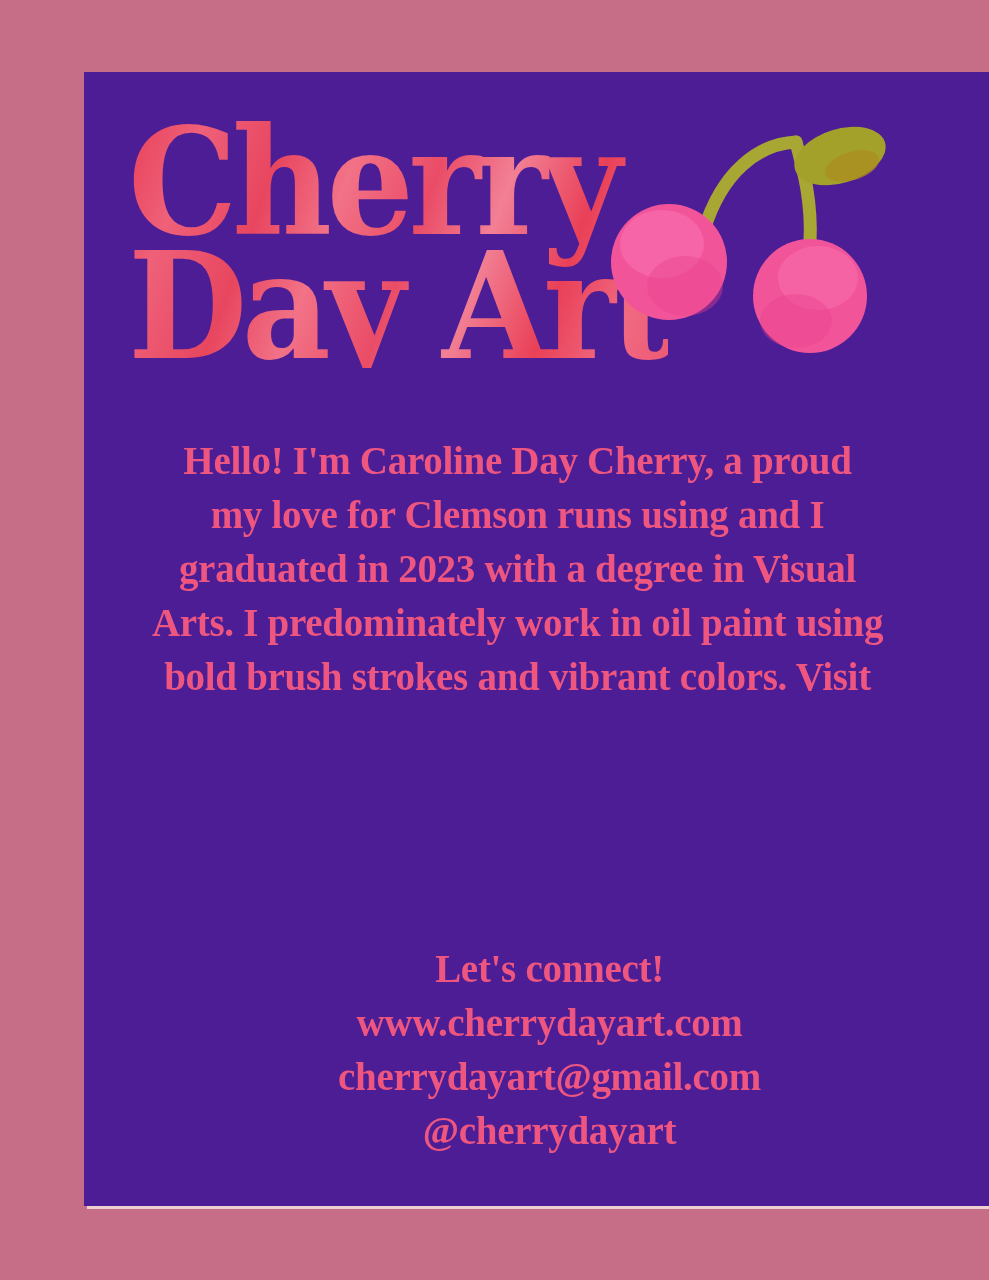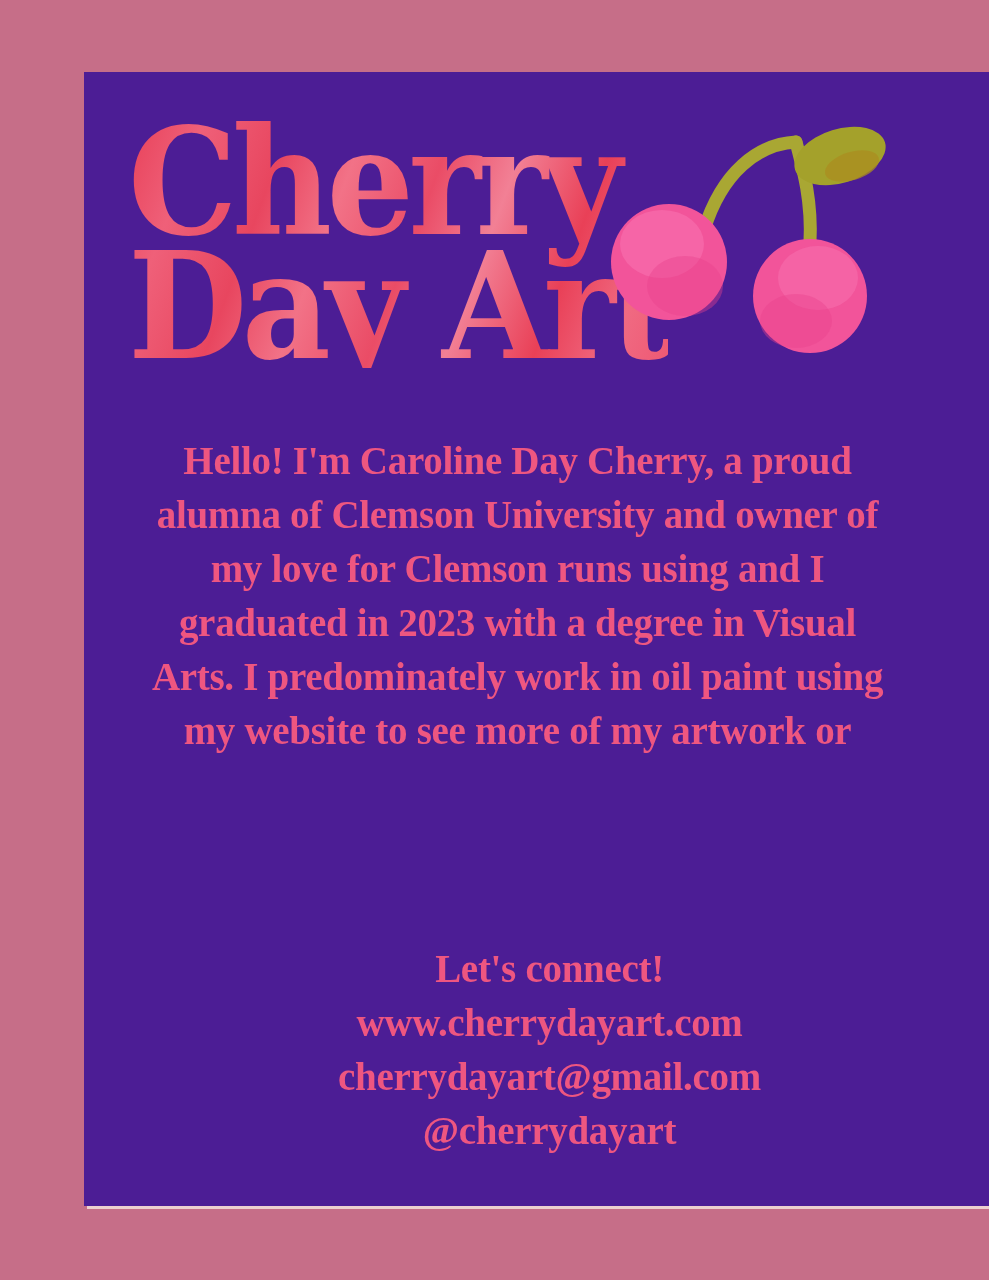--- a/index.html
+++ b/index.html
@@ -97,25 +97,24 @@
       <ellipse cx="62" cy="134" rx="42" ry="34" fill="#f76eae" opacity="0.65"></ellipse>
       <ellipse cx="85" cy="176" rx="38" ry="30" fill="#e8418c" opacity="0.40"></ellipse>
 
       <circle cx="210" cy="186" r="57" fill="#f2549a"></circle>
       <ellipse cx="218" cy="168" rx="40" ry="32" fill="#f76eae" opacity="0.60"></ellipse>
       <ellipse cx="196" cy="211" rx="36" ry="27" fill="#e8418c" opacity="0.40"></ellipse>
     </svg>
 
     <div class="bio">
       <div class="bio-line">Hello! I'm Caroline Day Cherry, a proud</div>
-      <div class="bio-line">alumna of Clemson University and owner of</div>
       <div class="bio-line">my love for Clemson runs using and I</div>
       <div class="bio-line">graduated in 2023 with a degree in Visual</div>
       <div class="bio-line">Arts. I predominately work in oil paint using</div>
-      <div class="bio-line">my website to see more of my artwork or</div>
+      <div class="bio-line">bold brush strokes and vibrant colors. Visit</div>
     </div>
 
     <div class="connect">
       <div class="connect-line">Let's connect!</div>
       <div class="connect-line">www.cherrydayart.com</div>
       <div class="connect-line">cherrydayart@gmail.com</div>
       <div class="connect-line">@cherrydayart</div>
     </div>
 
   </div>

